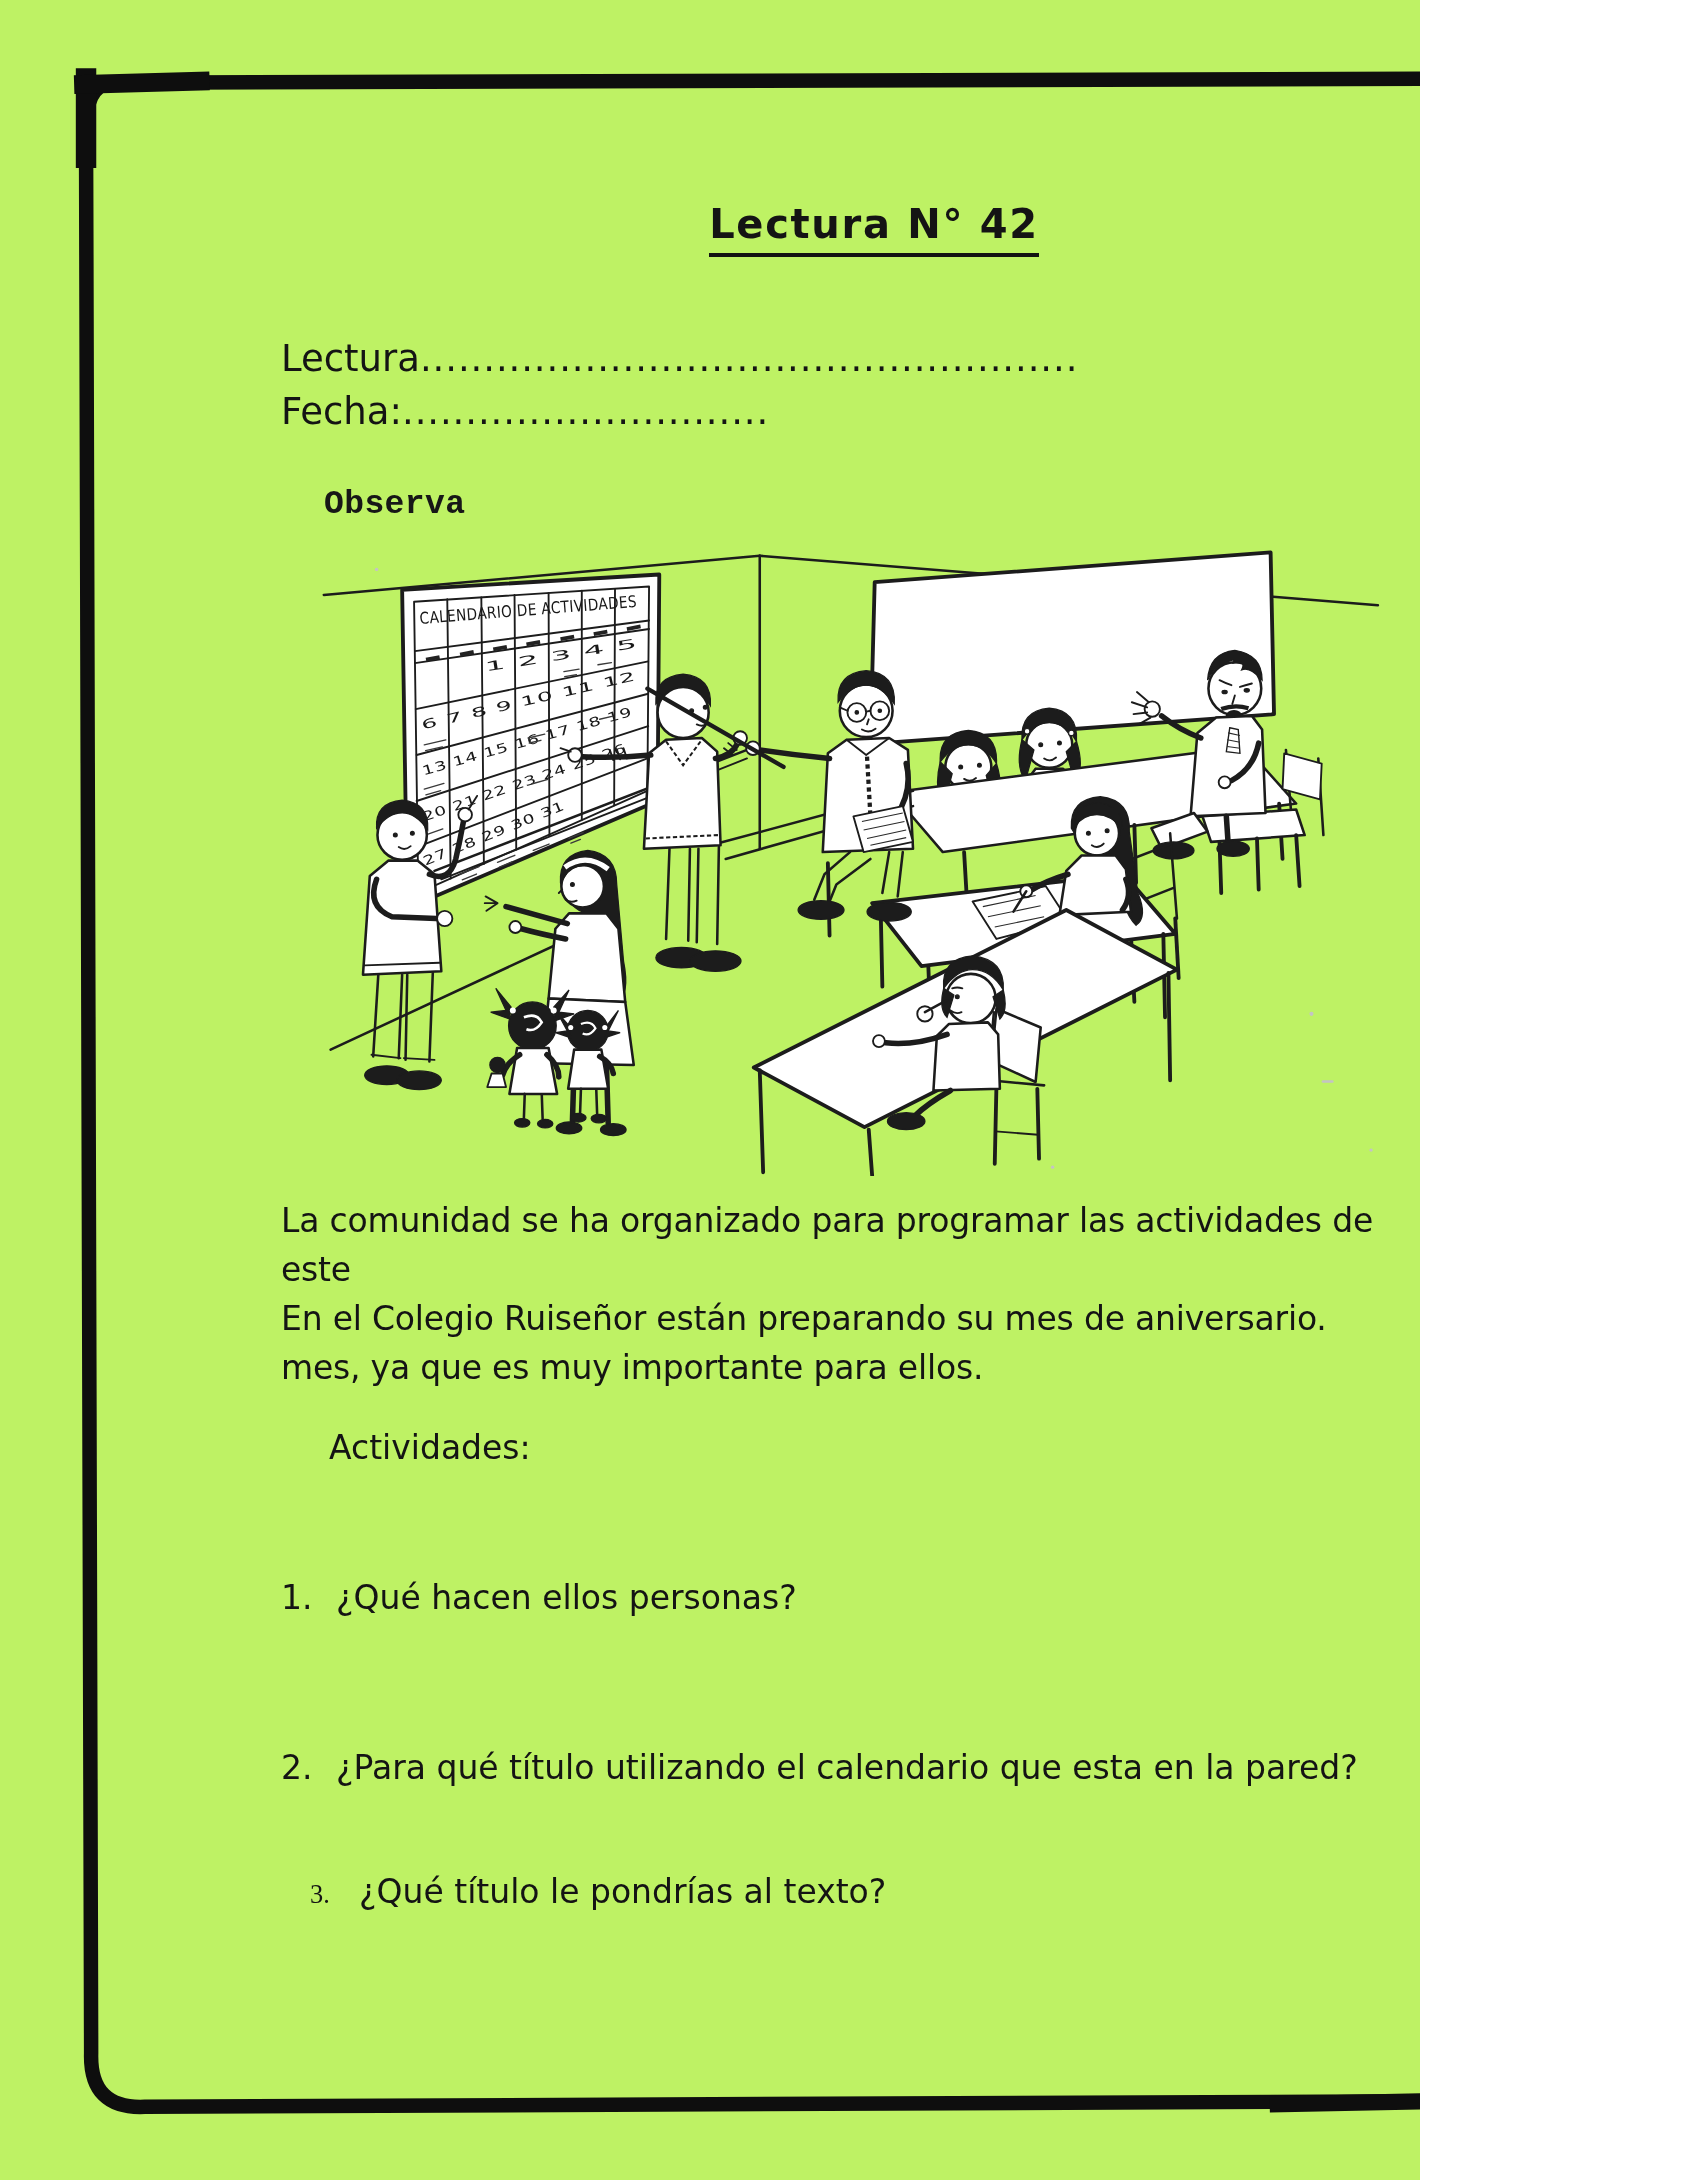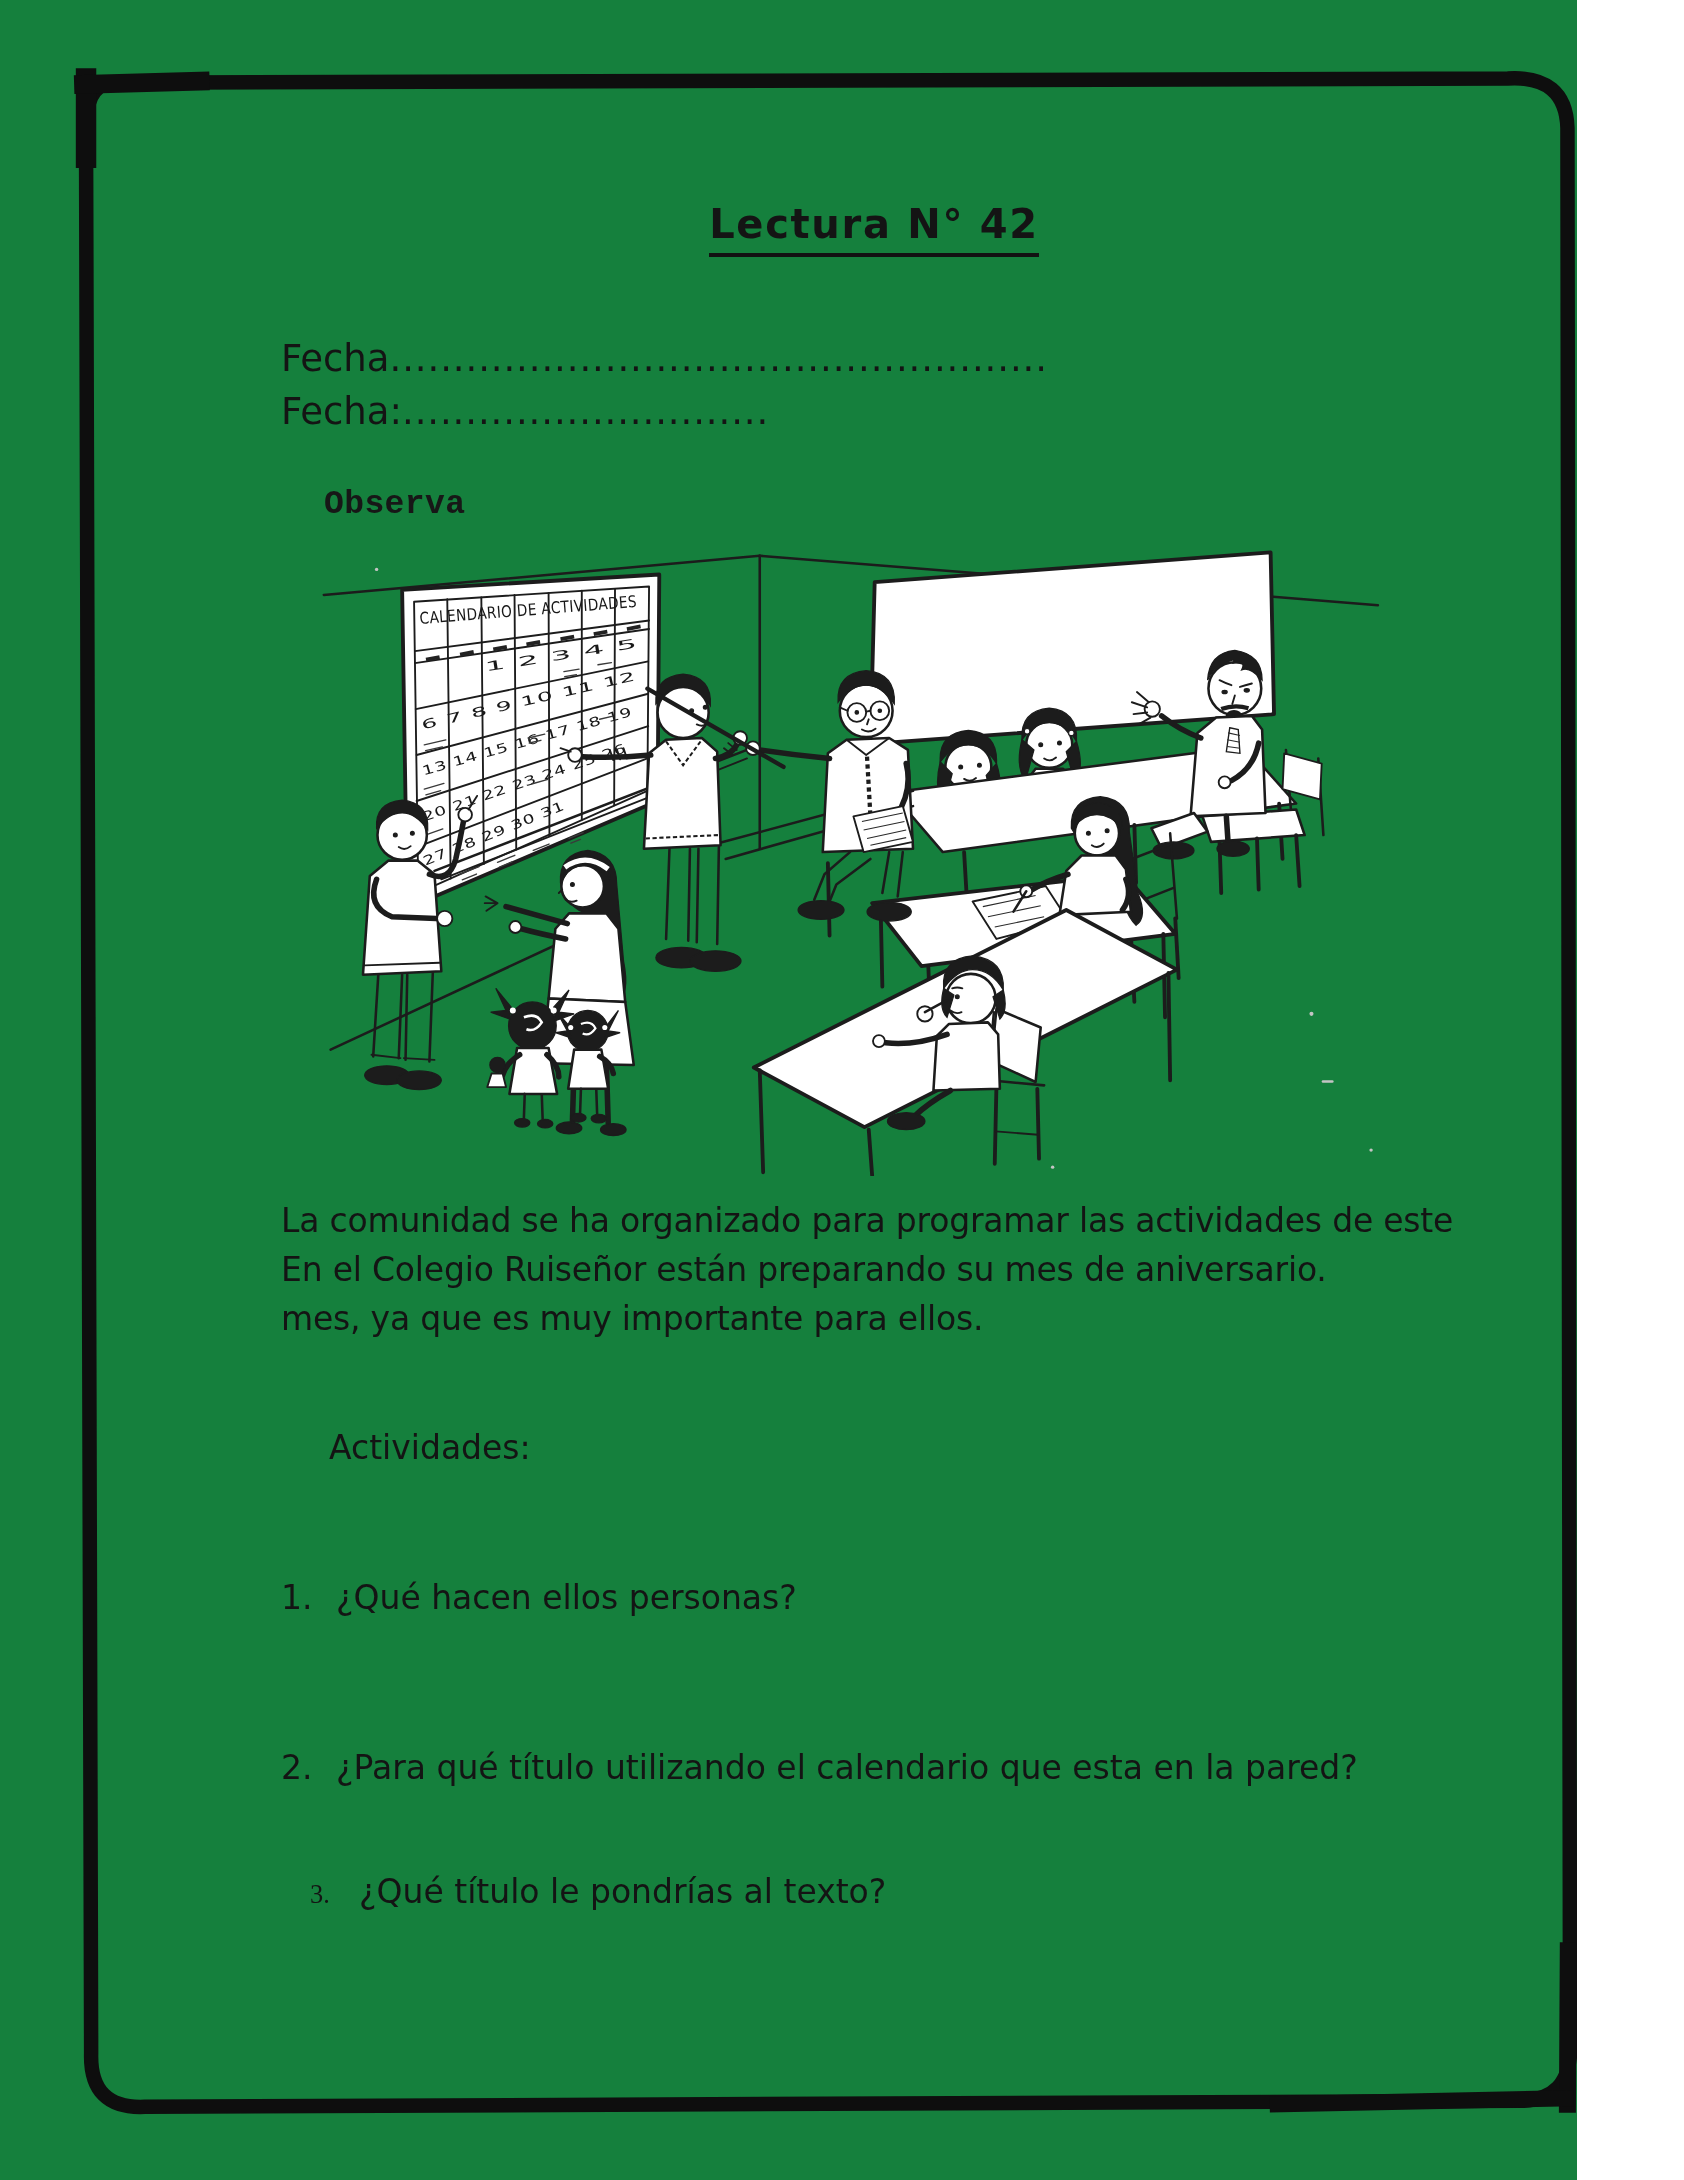--- a/index.html
+++ b/index.html
@@ -1,16 +1,16 @@
 <!DOCTYPE html>
 <html style="font-size:13.6px"><head>
 <meta charset="utf-8">
 <style>
   html,body{margin:0;padding:0;background:#ffffff;}
-  .page{position:relative;width:1577px;height:2181px;background:#15803d;overflow:hidden;
+  .page{position:relative;width:1420px;height:2181px;background:#bef264;overflow:hidden;
         font-family:"DejaVu Sans",sans-serif;color:#141414;}
   .abs{position:absolute;}
   .title-wrap{left:281px;top:201px;width:1186px;text-align:center;}
   .title-wrap span{font-size:40px;font-weight:700;letter-spacing:1.7px;
         border-bottom:4.3px solid #121212;padding-bottom:6px;}
   .fields{left:281px;top:332px;font-size:37px;line-height:53px;white-space:nowrap;}
   .dots{letter-spacing:0.9px;}
   .observa{left:324px;top:486px;font-family:Liberation Mono, monospace;
         font-weight:bold;font-size:33px;letter-spacing:0.4px;color:#171717;}
   .illo{left:317px;top:535px;width:1066px;height:641px;}
@@ -46,21 +46,21 @@
     <path d="M98,99 L235,95" stroke="#0e0e0e" stroke-width="22" stroke-linecap="square" fill="none"></path>
     <path d="M1841,2290 L1840,2470" stroke="#0e0e0e" stroke-width="20" stroke-linecap="square" fill="none"></path>
     <path d="M1500,2470 L1838,2463" stroke="#0e0e0e" stroke-width="19" stroke-linecap="square" fill="none"></path>
   </svg>
 
   <div class="abs title-wrap">
     <span>Lectura N° 42</span>
   </div>
 
   <div class="abs fields">
-    <div><span>Fecha</span><span class="dots">....................................................</span></div>
+    <div><span>Lectura</span><span class="dots">....................................................</span></div>
     <div><span>Fecha:</span><span class="dots">.............................</span></div>
   </div>
 
   <div class="abs observa">Observa</div>
 
   <svg class="abs illo" width="1066" height="641" viewBox="0 0 1252 752">
 
     <g>
       <path class="ln" d="M8,70 L520,24"></path>
       <path class="ln" d="M520,24 L520,368"></path>

